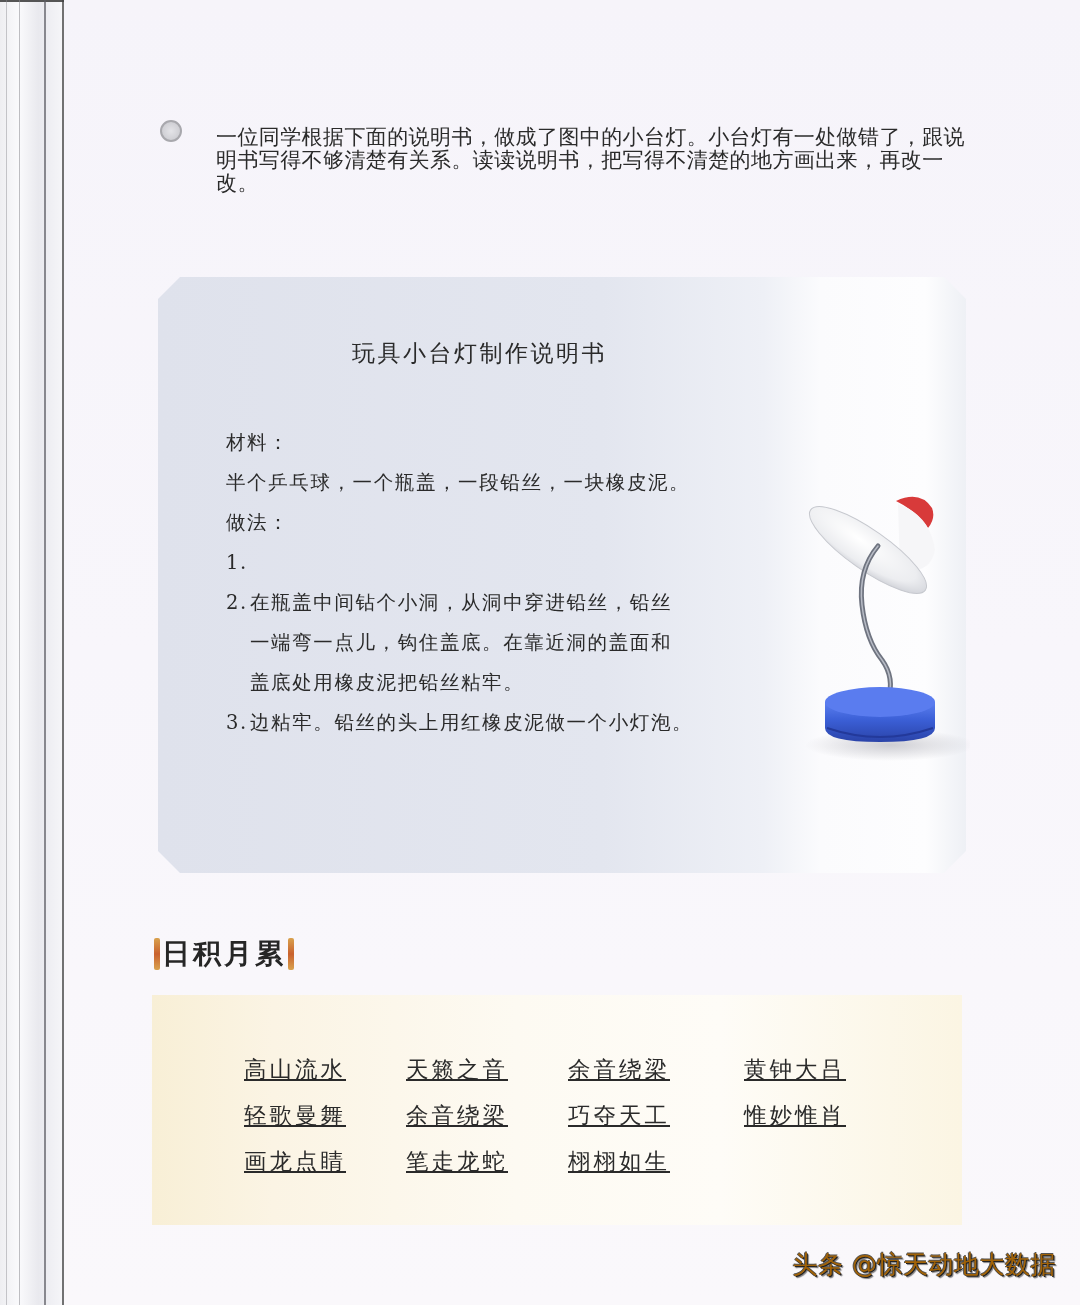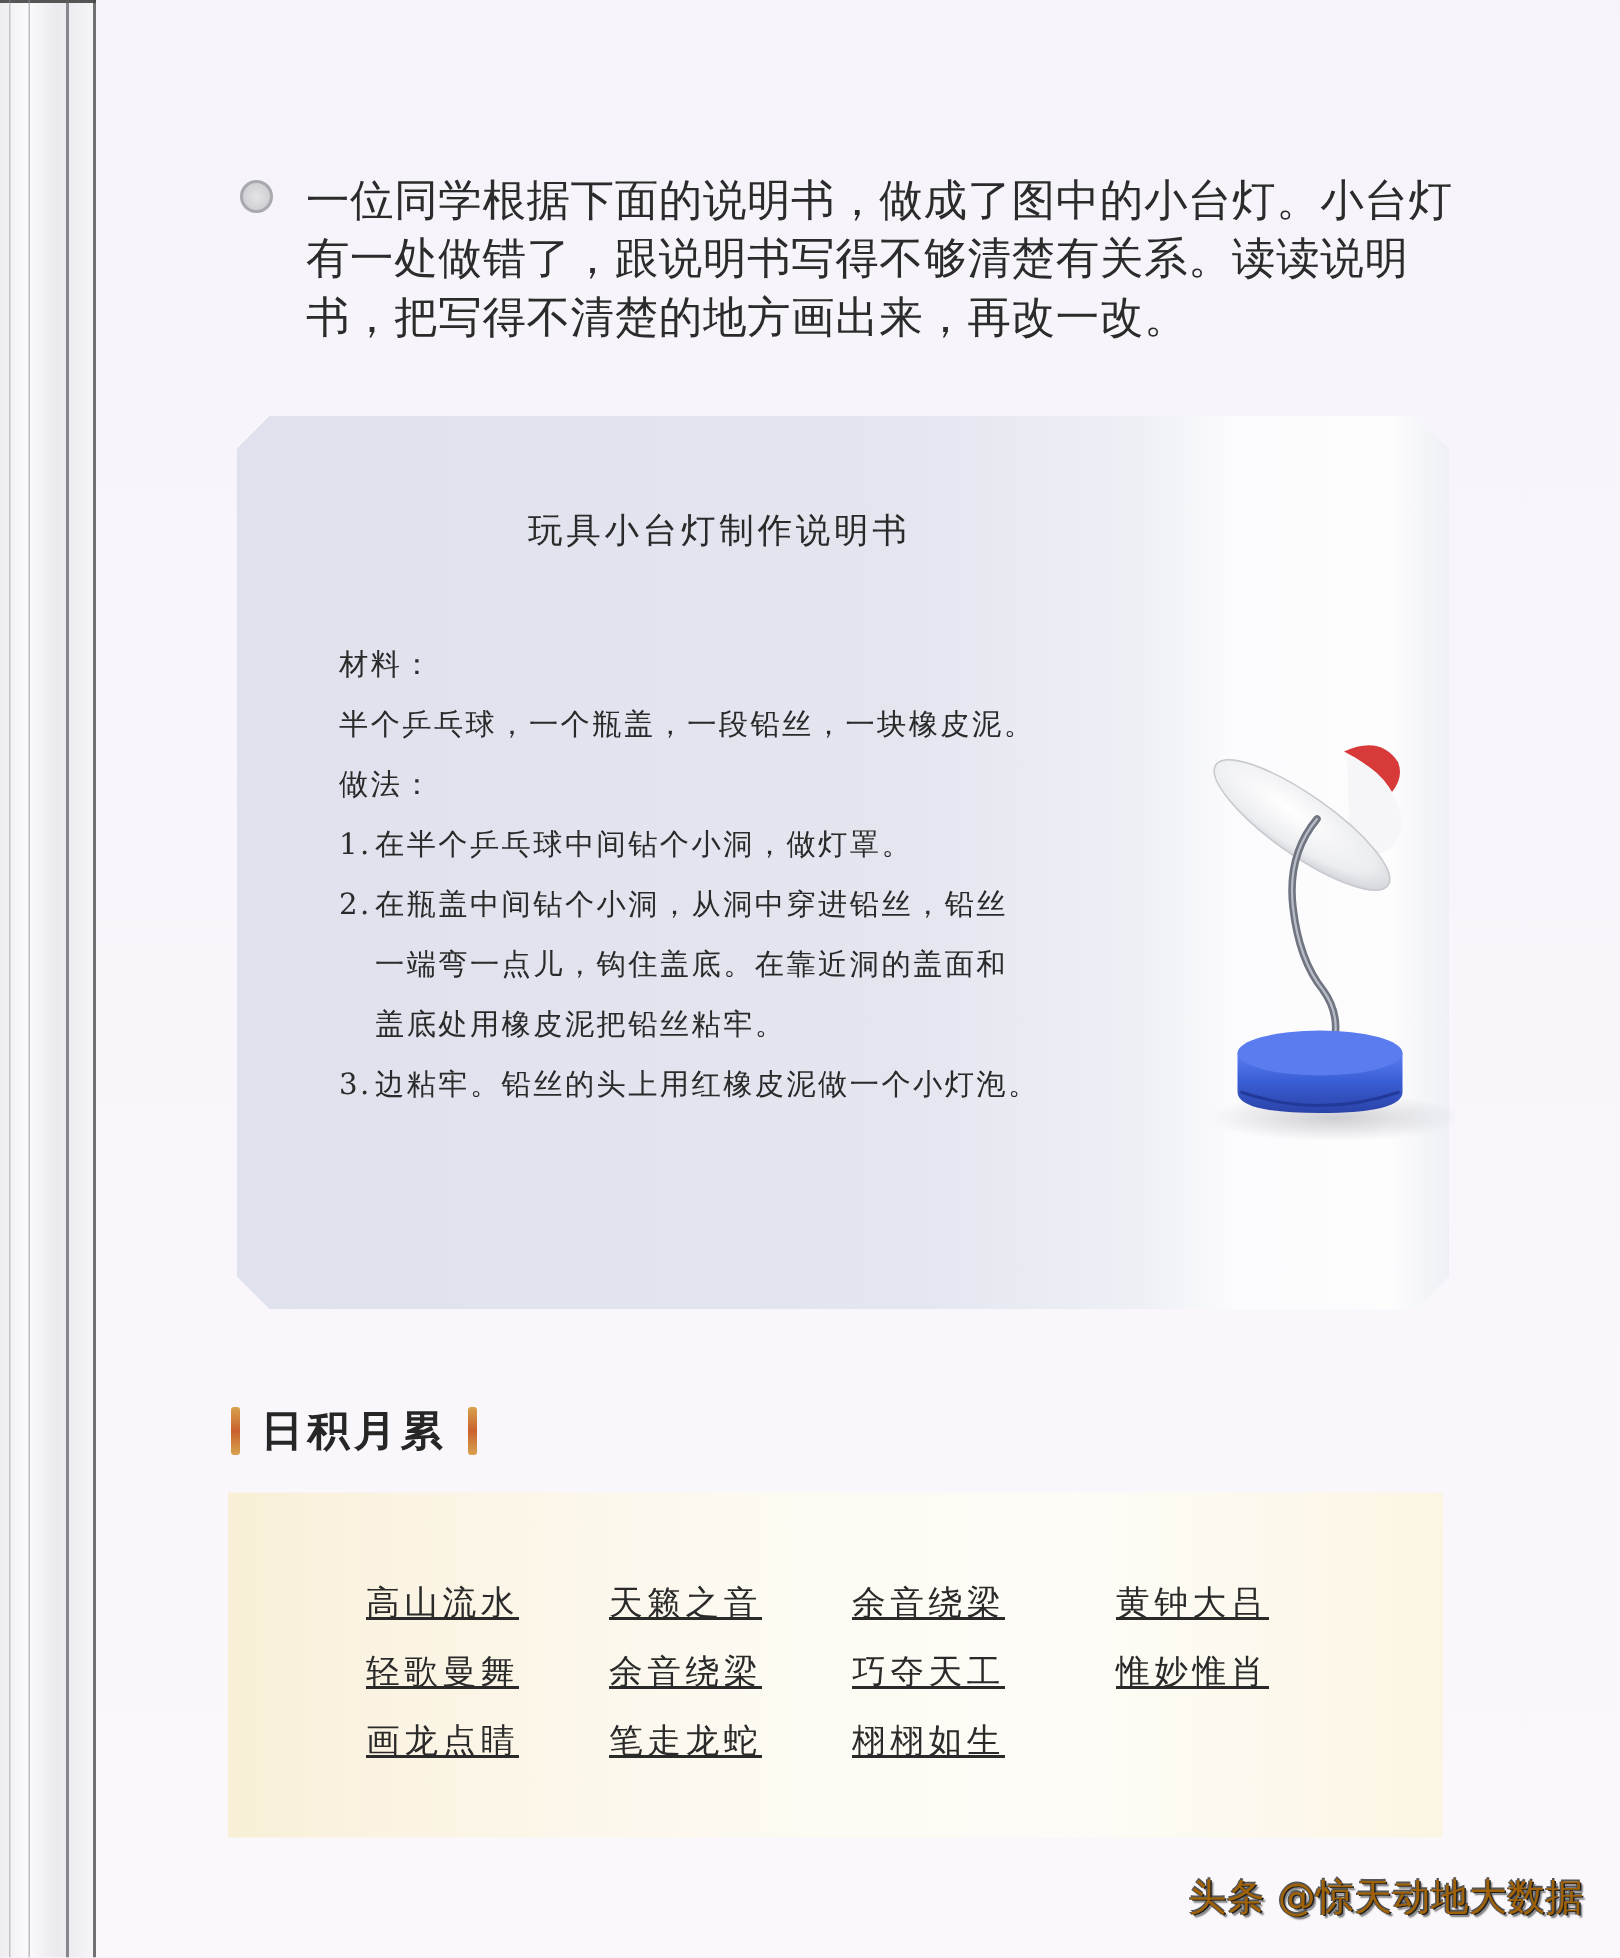--- a/index.html
+++ b/index.html
@@ -57,25 +57,25 @@
       border-radius: 50%;
       border: 2px solid #a8a8ad;
       background: radial-gradient(circle, #e4e4e8 0%, #cfcfd4 70%);
       box-sizing: border-box;
     }
     .q-text {
       position: absolute;
       left: 44px; top: 0;
       width: 770px;
       font-family: "DejaVu Sans", "Liberation Sans", sans-serif;
-      font-size: 29px;
-      line-height: 39px;
+      font-size: 21px;
+      line-height: 23px;
       letter-spacing: 0.4px;
       color: #2b2b2b;
-      margin: 0;
+      margin: 12px;
     }
 
     
     .panel {
       position: absolute;
       left: 158px; top: 277px;
       width: 808px; height: 596px;
       background: linear-gradient(90deg, #dfe2ec 0%, #e3e6ef 55%, #eef0f6 75%, #fbfbfd 82%, #fdfdfe 95%, #eef0f5 100%);
       clip-path: polygon(22px 0, 786px 0, 808px 22px, 808px 574px, 786px 596px, 22px 596px, 0 574px, 0 22px);
     }
@@ -112,21 +112,21 @@
       left: 780px; top: 470px;
       width: 190px; height: 300px;
     }
 
     
     .section-heading {
       position: absolute;
       left: 154px; top: 935px;
       display: flex;
       align-items: center;
-      gap: 14px;
+      gap: 2px;
     }
     .section-heading .bar {
       width: 6px; height: 32px;
       border-radius: 2px;
       background: linear-gradient(180deg, #d9a24e 0%, #c9612e 50%, #d9a24e 100%);
     }
     .section-heading .title {
       font-family: "DejaVu Sans", "Liberation Sans", sans-serif;
       font-size: 28px;
       font-weight: bold;
@@ -189,23 +189,20 @@
 <div class="panel"></div>
 <div class="panel-title">玩具小台灯制作说明书</div>
 
 <div class="panel-body">
   <div class="row">材料：</div>
   <div class="row">半个乒乓球，一个瓶盖，一段铅丝，一块橡皮泥。</div>
   <div class="row">做法：</div>
 
   <div class="step">
     <span class="num">1.</span>
-    <span class="lines">
-      <span>在半个乒乓球中间钻个小洞，做灯罩。</span>
-    </span>
   </div>
   <div class="step">
     <span class="num">2.</span>
     <span class="lines">
       <span>在瓶盖中间钻个小洞，从洞中穿进铅丝，铅丝</span>
       <span>一端弯一点儿，钩住盖底。在靠近洞的盖面和</span>
       <span>盖底处用橡皮泥把铅丝粘牢。</span>
     </span>
   </div>
   <div class="step">

